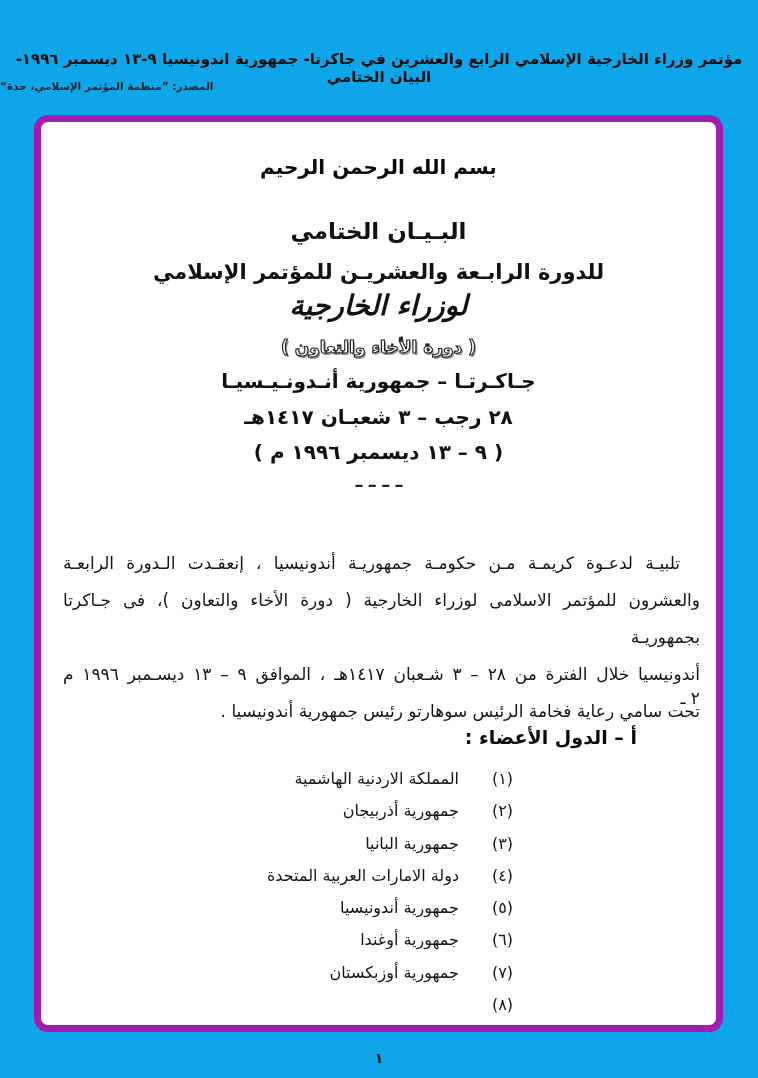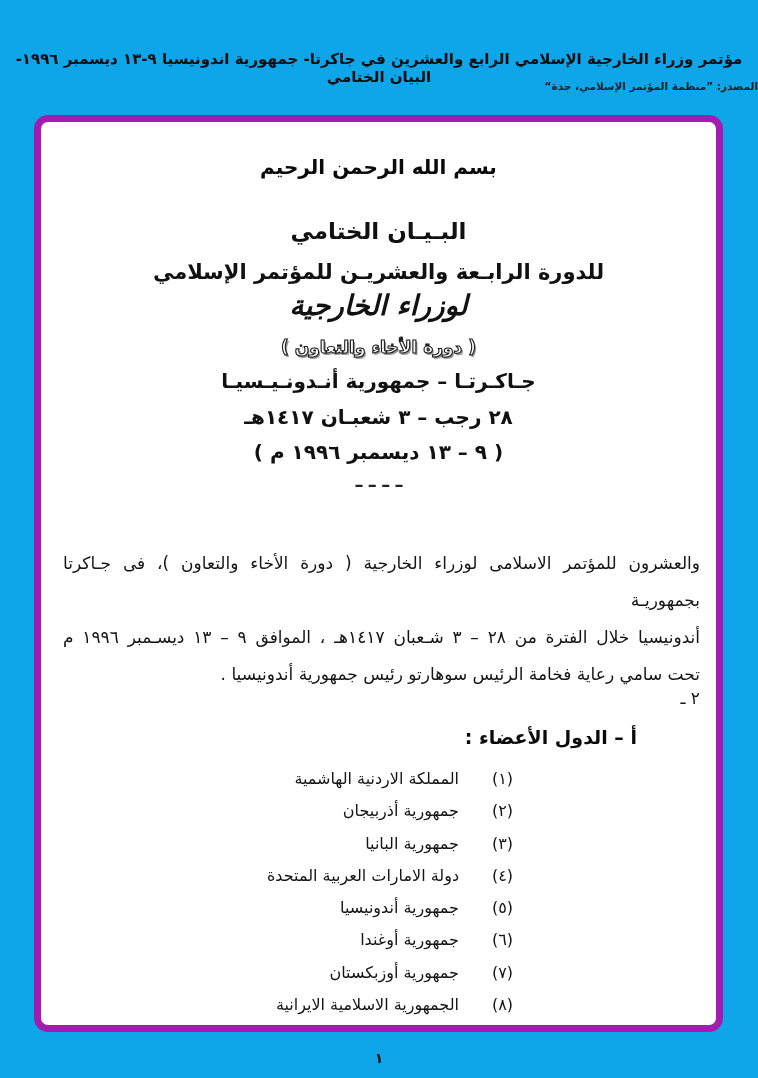--- a/index.html
+++ b/index.html
@@ -5,21 +5,21 @@
   html,body{margin:0;padding:0;background:#ffffff;}
   .page{
     position:relative;width:758px;height:1078px;background:#0ea5e9;
     font-family:"DejaVu Sans",sans-serif;color:#111;direction:rtl;overflow:hidden;
   }
   .header-citation{
     position:absolute;top:50px;left:0;right:0;text-align:center;
     font-size:15px;font-weight:bold;color:#0d0d0d;letter-spacing:0;
   }
   .source-citation{
-    position:absolute;top:80px;left:0;right:0;text-align:right;
+    position:absolute;top:80px;left:0;right:0;text-align:left;
     font-size:10.5px;font-weight:bold;color:#222;
   }
   .doc-frame{
     position:absolute;top:115px;left:34px;width:689px;height:917px;
     box-sizing:border-box;border:7px solid #a21caf;border-radius:14px;
     background:#fff;
   }
   
   .cline{position:absolute;left:0;right:0;text-align:center;white-space:nowrap;}
   .basmala{top:33px;font-size:20px;font-weight:bold;color:#0a0a0a;}
@@ -85,20 +85,21 @@
 
     <div class="cline session-name">( دورة الأخاء والتعاون )</div>
 
     <div class="cline location-line">جـاكـرتـا – جمهورية أنـدونـيـسيـا</div>
     <div class="cline hijri-date">٢٨ رجب – ٣ شعبـان ١٤١٧هـ</div>
     <div class="cline gregorian-date">( ٩ – ١٣ ديسمبر ١٩٩٦ م )</div>
 
     <div class="cline divider-dashes">– – – –</div>
 
     <div class="opening-paragraph">
+      <div class="p-line first">تلبيـة لدعـوة كريمـة مـن حكومـة جمهوريـة أندونيسيا ، إنعقـدت الـدورة الرابعـة</div>
       <div class="p-line">والعشرون للمؤتمر الاسلامى لوزراء الخارجية ( دورة الأخاء والتعاون )، فى جـاكرتا بجمهوريـة</div>
       <div class="p-line">أندونيسيا خلال الفترة من ٢٨ – ٣ شـعبان ١٤١٧هـ ، الموافق ٩ – ١٣ ديسـمبر ١٩٩٦ م</div>
       <div class="p-line last">تحت سامي رعاية فخامة الرئيس سوهارتو رئيس جمهورية أندونيسيا .</div>
     </div>
 
     <div class="clause-2">
       <span class="num">٢ ـ</span>
     </div>
 
     <div class="section-a-heading">أ – الدول الأعضاء :</div>
@@ -127,21 +128,20 @@
       <div class="member-row">
         <span class="m-num">(٦)</span>
         <span class="m-name">جمهورية أوغندا</span>
       </div>
       <div class="member-row">
         <span class="m-num">(٧)</span>
         <span class="m-name">جمهورية أوزبكستان</span>
       </div>
       <div class="member-row">
         <span class="m-num">(٨)</span>
-        <span class="m-name">الجمهورية الاسلامية الايرانية</span>
       </div>
     </div>
 
   </div>
 
   <div class="page-number">١</div>
 
 </div>
 
 </body></html>

